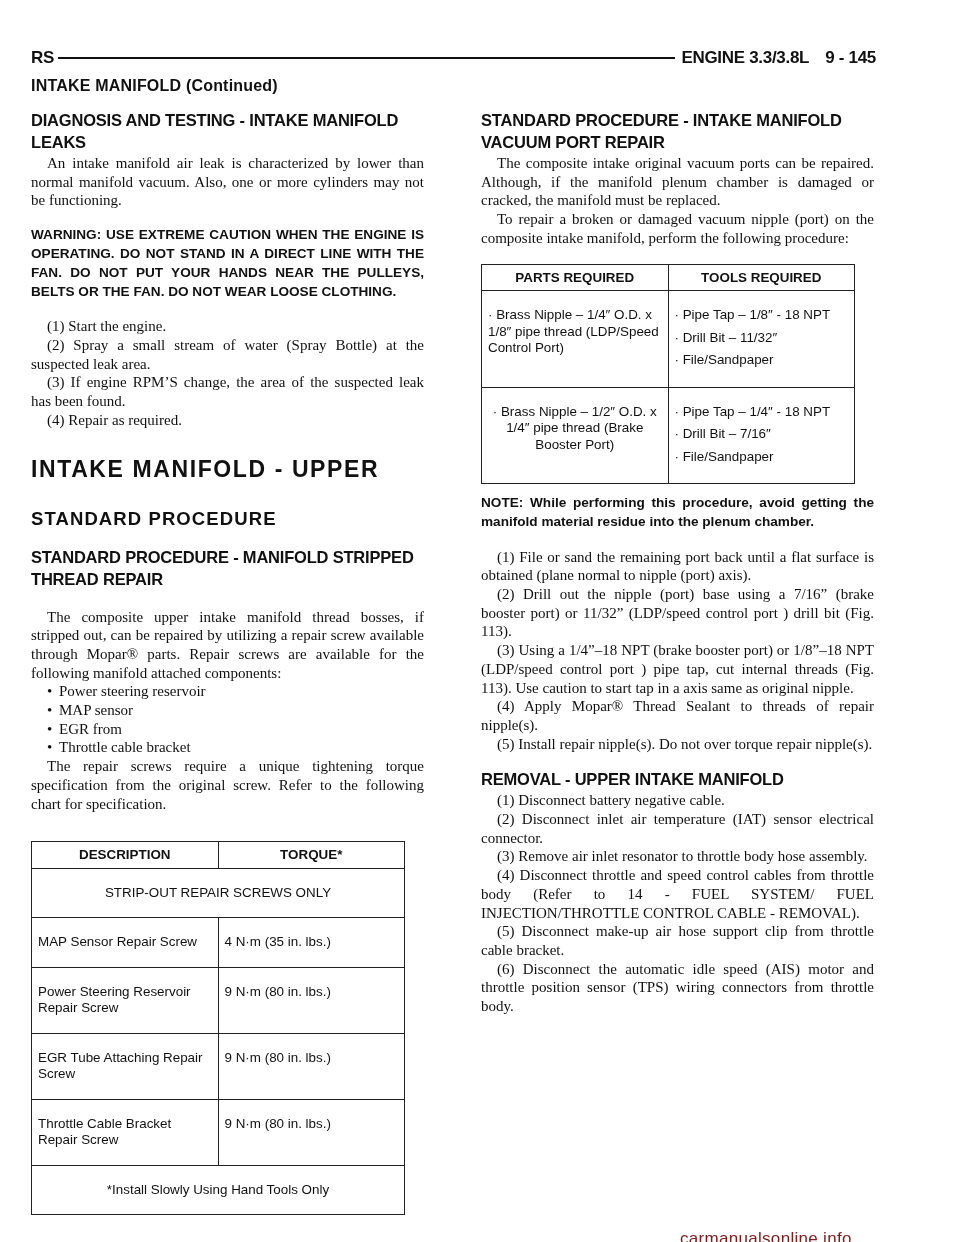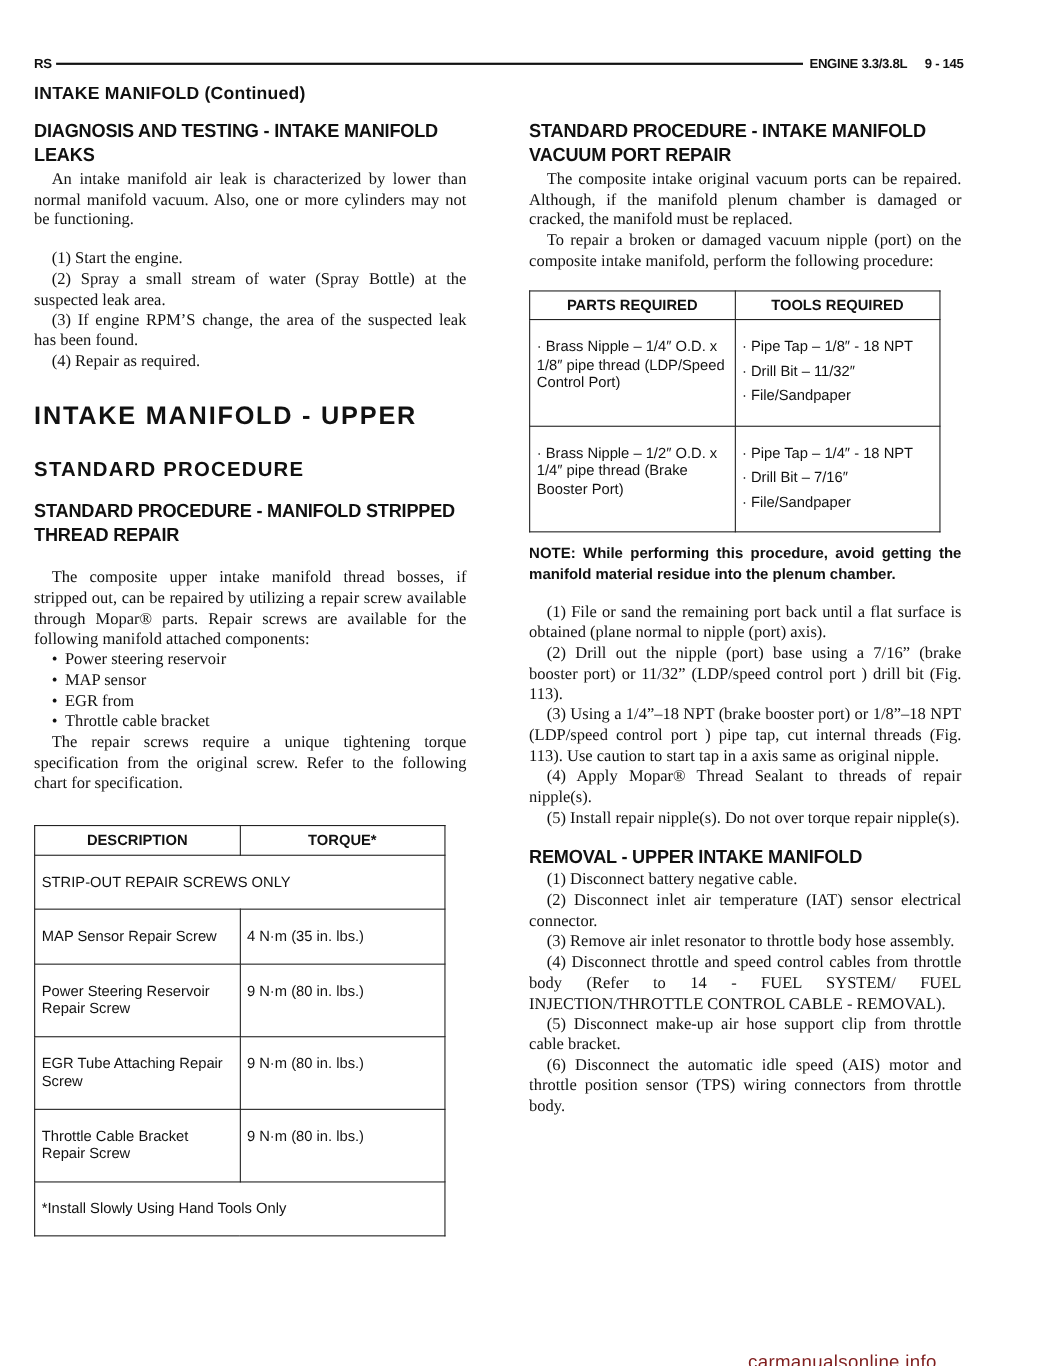--- a/index.html
+++ b/index.html
@@ -1,56 +1,57 @@
 <!DOCTYPE html>
 <html><head>
 <meta charset="utf-8">
 <style>
   html, body { margin:0; padding:0; background:#fff; }
   body { width:960px; height:1242px; position:relative; overflow:hidden; color:#111;
          font-family:"Liberation Serif", "DejaVu Serif", serif; }
   .hdr { position:absolute; top:48px; left:31px; width:845px; height:20px; display:flex; align-items:center;
-         font-family:"Liberation Sans", sans-serif; font-weight:bold; font-size:12px; letter-spacing:-0.3px; }
+         font-family:"Liberation Sans", sans-serif; font-weight:bold; font-size:17px; letter-spacing:-0.3px; }
   .hdr .rule { flex:1; height:2px; background:#111; margin:0 6px 0 4px; }
   .hdr .pg { margin-left:16px; }
   .cont { position:absolute; top:77px; left:31px; font-family:"Liberation Sans", sans-serif; font-weight:bold; font-size:16px; letter-spacing:0.2px; }
   .col { position:absolute; top:110px; width:393px; }
   .col.l { left:31px; }
   .col.r { left:481px; }
   .h3 { font-family:"Liberation Sans", sans-serif; font-weight:bold; font-size:16.5px; line-height:21px; margin:0; letter-spacing:-0.2px; transform:scaleY(1.05); }
   .h1 { font-family:"Liberation Sans", sans-serif; font-weight:bold; font-size:23px; letter-spacing:1.6px; margin:0; }
   .h2 { font-family:"Liberation Sans", sans-serif; font-weight:bold; font-size:18.5px; letter-spacing:1.1px; margin:0; }
   p { margin:0; font-size:15px; line-height:18.7px; text-align:justify; }
   p.ind { text-indent:16px; }
   .warn { font-family:"Liberation Sans", sans-serif; font-weight:bold; font-size:13.6px; line-height:18.8px; text-align:justify; margin:0; }
   ul.b { list-style:none; margin:0; padding:0 0 0 16px; }
   ul.b li { font-size:15px; line-height:18.7px; }
   ul.b li::before { content:"•"; display:inline-block; width:12px; }
   table.t { border-collapse:collapse; width:374px; font-family:"Liberation Sans", sans-serif; font-size:13.4px; }
   table.t td, table.t th { border:1.6px solid #222; padding:16px 6px; vertical-align:top; line-height:16.5px; }
   table.t th { font-weight:bold; text-align:center; font-size:13.4px; padding:5px 6px 4px; }
-  table.t td.c { }
+  table.t td.c { text-align:center; }
   .tl div { margin-bottom:6px; }
   .tl div:last-child { margin-bottom:2px; }
   .wm { position:absolute; left:680px; top:1213px; font-family:"Liberation Sans", sans-serif; font-size:17px; color:#7f1d1d; letter-spacing:0.3px;margin-top:16px; }
 </style>
 </head>
 <body>
 
 <div class="hdr">
   <span>RS</span>
   <span class="rule"></span>
   <span>ENGINE 3.3/3.8L</span>
   <span class="pg">9 - 145</span>
 </div>
 <div class="cont">INTAKE MANIFOLD (Continued)</div>
 
 <div class="col l">
   <h3 class="h3">DIAGNOSIS AND TESTING - INTAKE MANIFOLD LEAKS</h3>
   <p class="ind" style="margin-top:2px">An intake manifold air leak is characterized by lower than normal manifold vacuum. Also, one or more cylinders may not be functioning.</p>
+  <p class="warn" style="margin-top:16px">WARNING: USE EXTREME CAUTION WHEN THE ENGINE IS OPERATING. DO NOT STAND IN A DIRECT LINE WITH THE FAN. DO NOT PUT YOUR HANDS NEAR THE PULLEYS, BELTS OR THE FAN. DO NOT WEAR LOOSE CLOTHING.</p>
   <div style="margin-top:16px">
     <p class="ind">(1) Start the engine.</p>
     <p class="ind">(2) Spray a small stream of water (Spray Bottle) at the suspected leak area.</p>
     <p class="ind">(3) If engine RPM’S change, the area of the suspected leak has been found.</p>
     <p class="ind">(4) Repair as required.</p>
   </div>
   <h1 class="h1" style="margin-top:26px">INTAKE MANIFOLD - UPPER</h1>
   <h2 class="h2" style="margin-top:25px">STANDARD PROCEDURE</h2>
   <h3 class="h3" style="margin-top:17px">STANDARD PROCEDURE - MANIFOLD STRIPPED THREAD REPAIR</h3>
   <p class="ind" style="margin-top:19px">The composite upper intake manifold thread bosses, if stripped out, can be repaired by utilizing a repair screw available through Mopar® parts. Repair screws are available for the following manifold attached components:</p>

